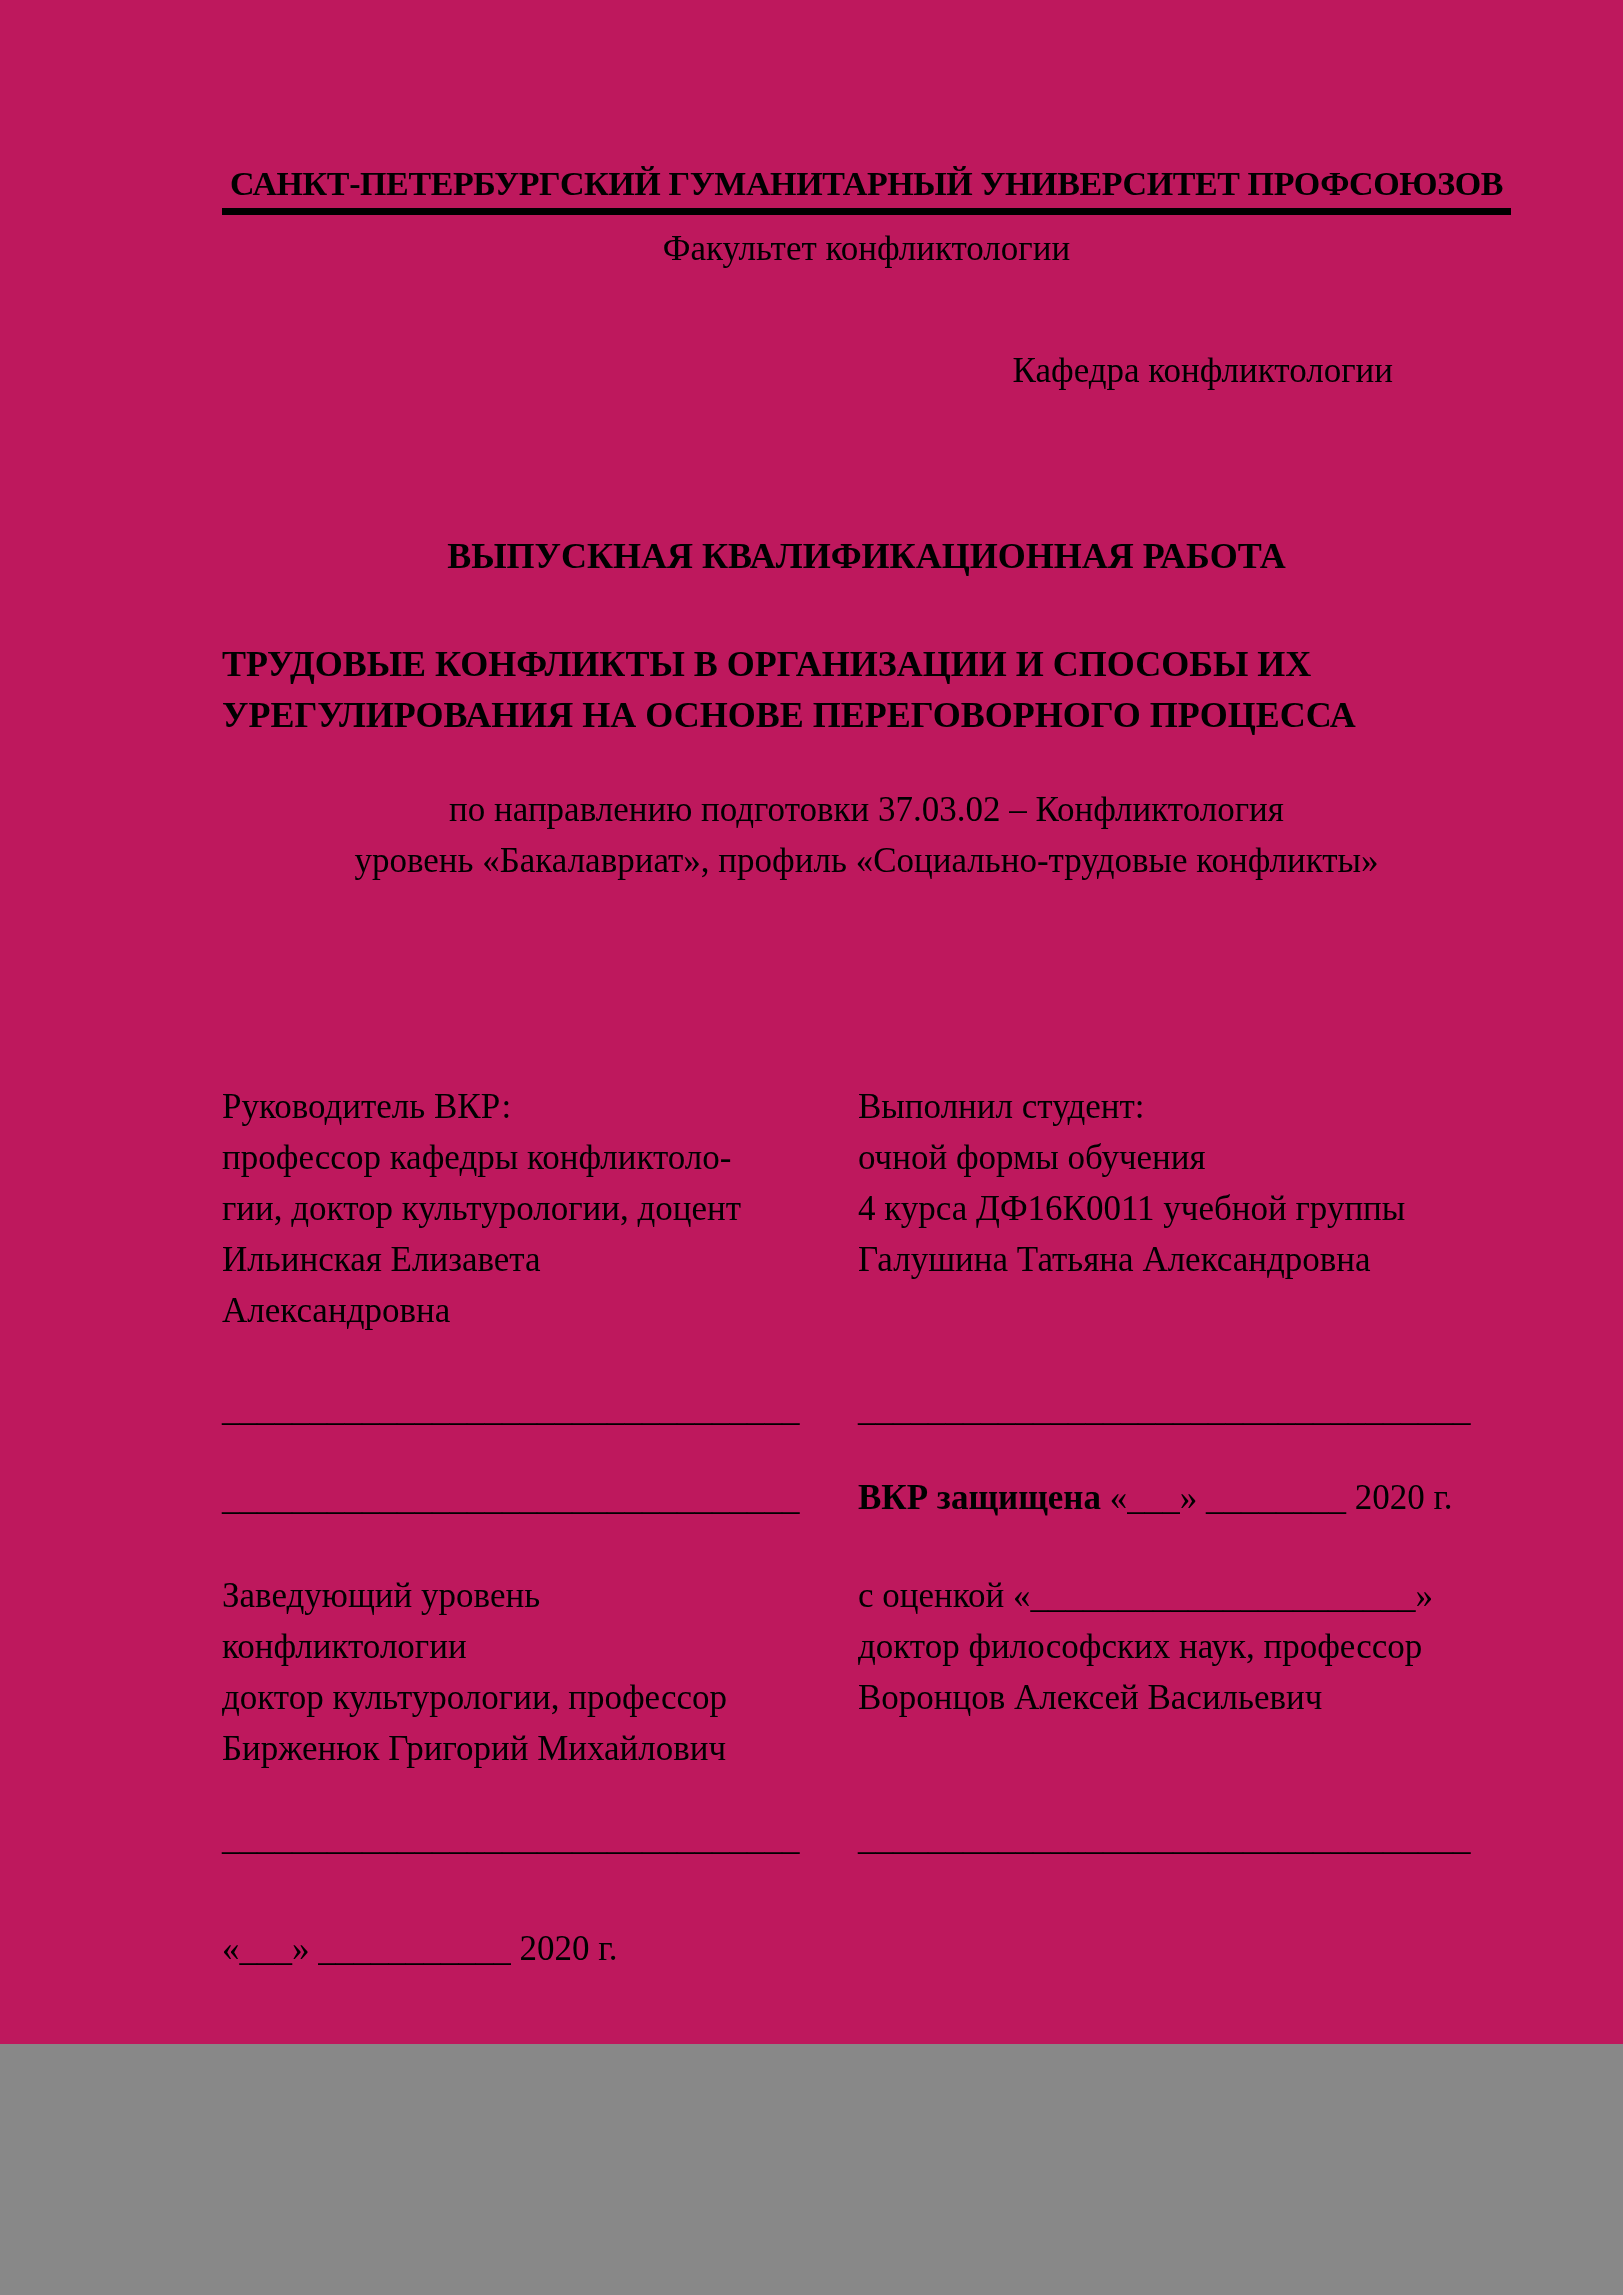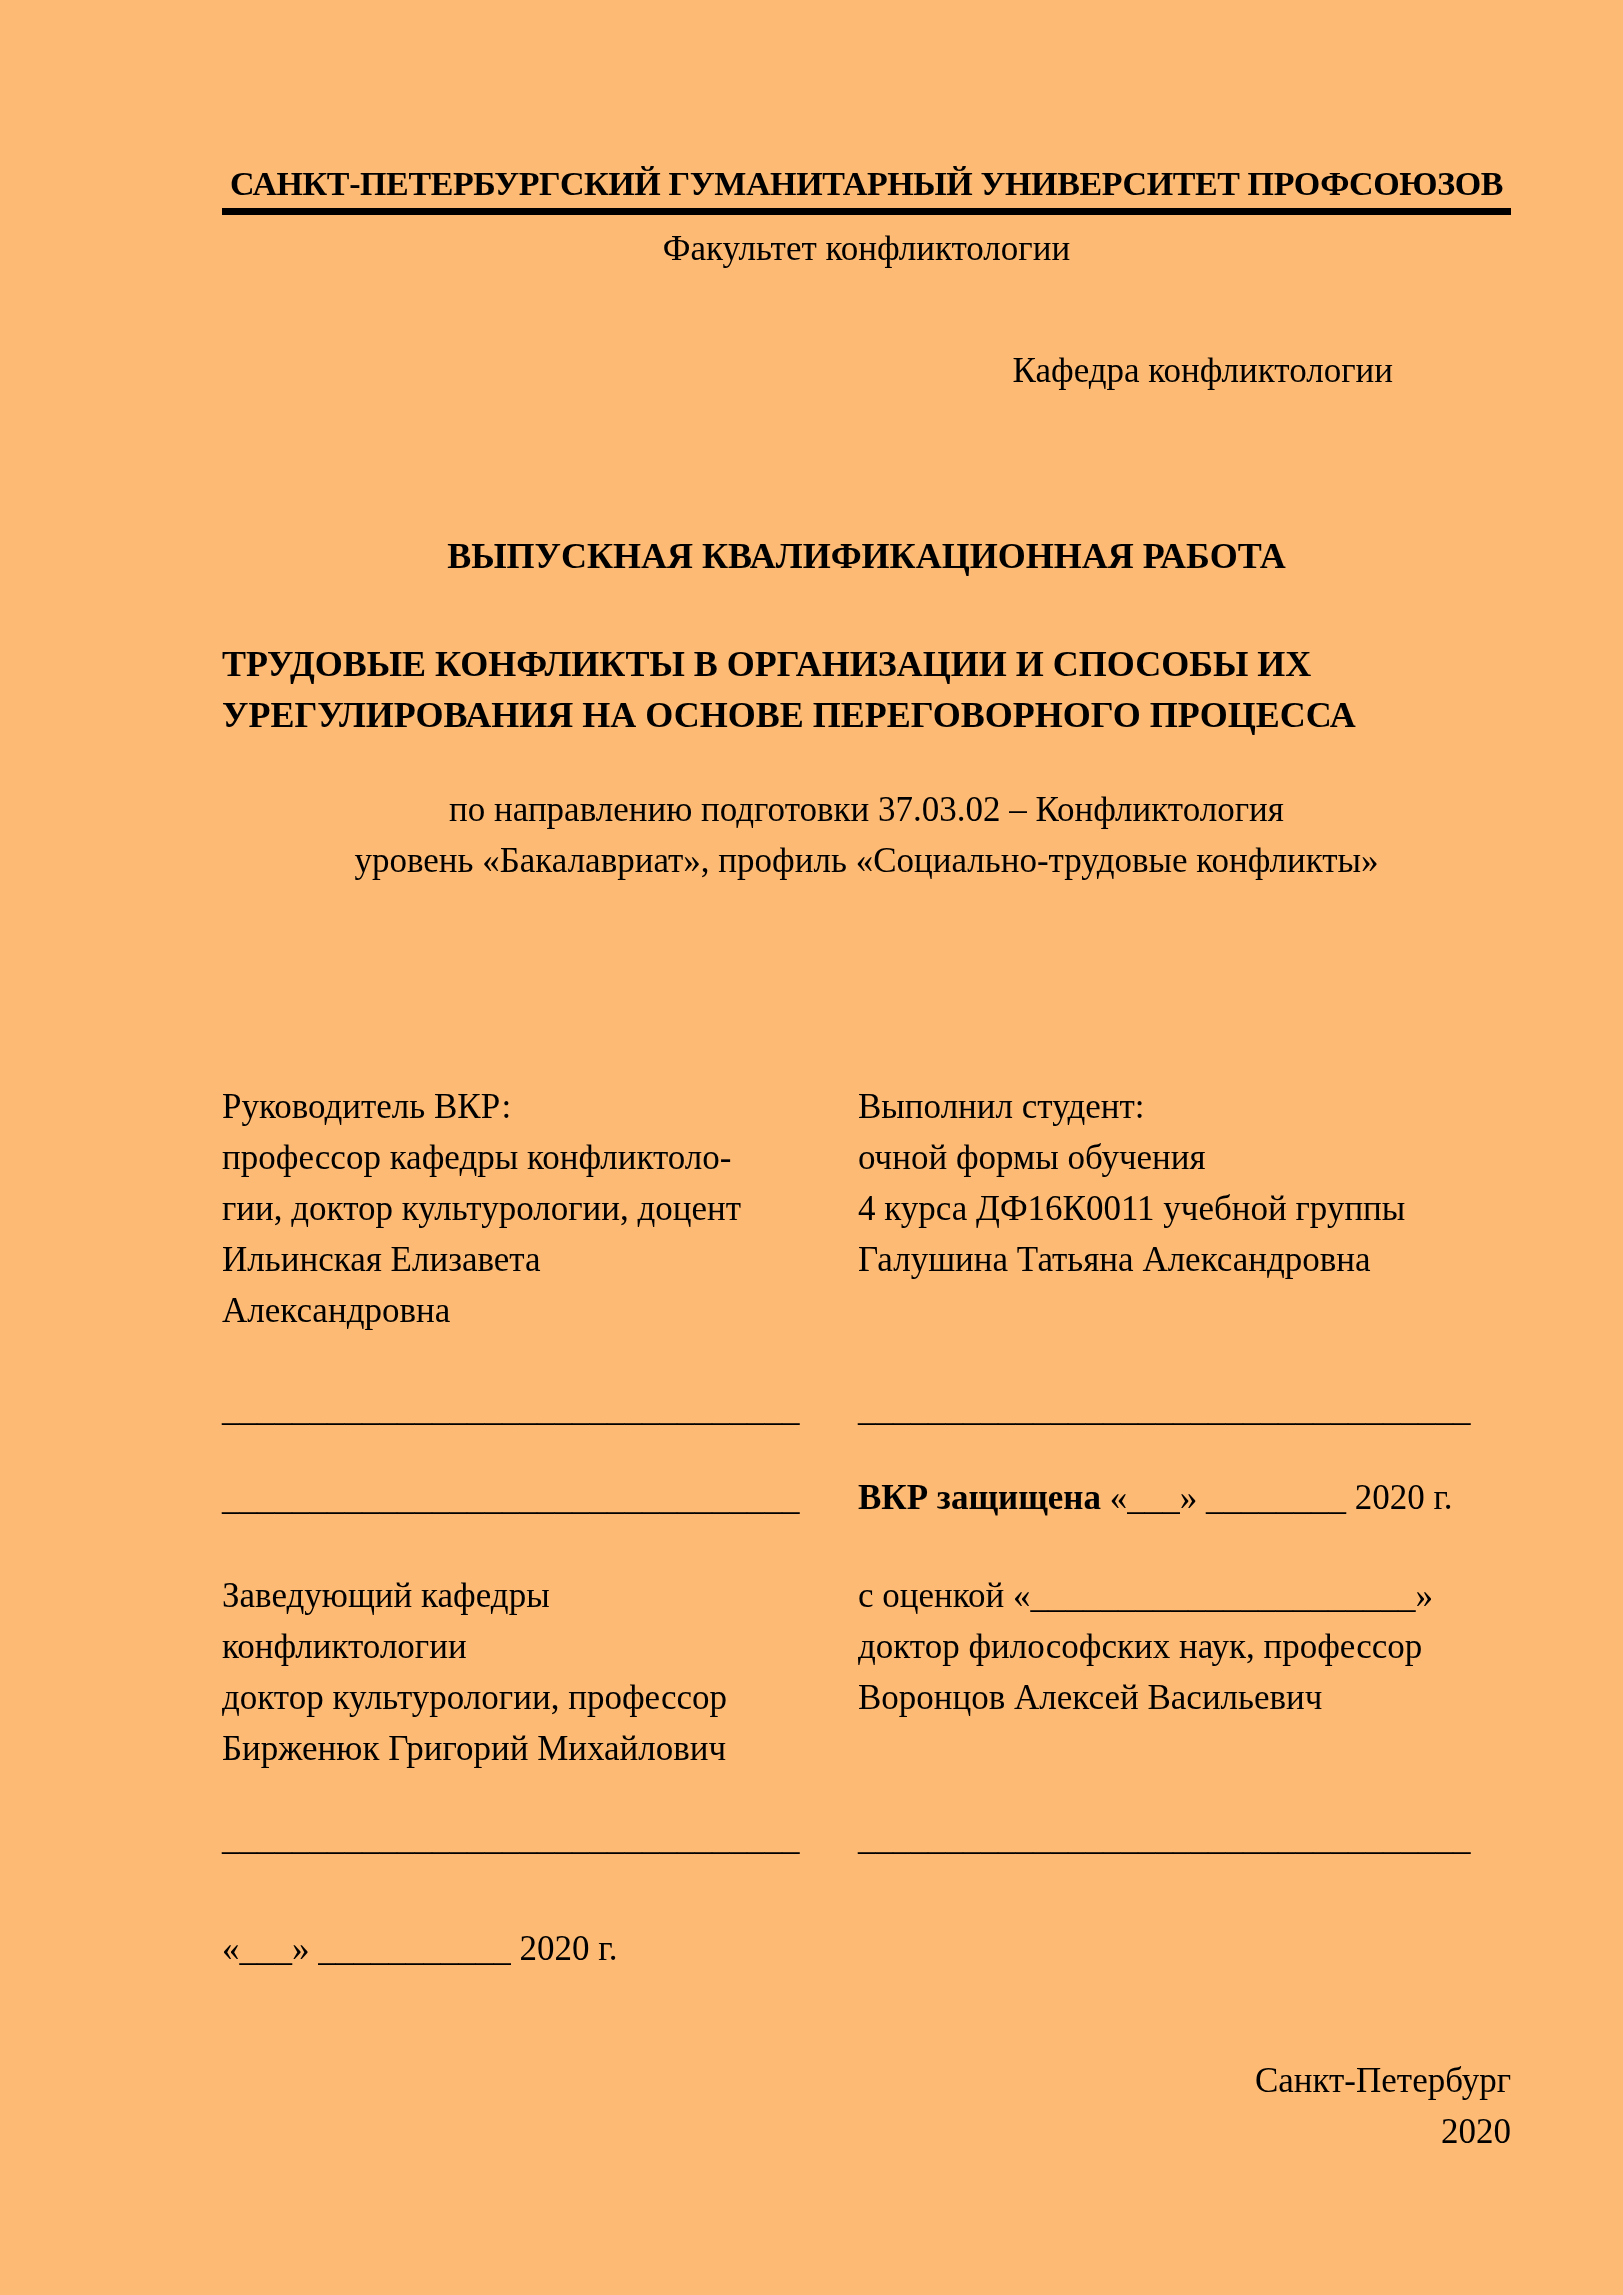--- a/index.html
+++ b/index.html
@@ -3,23 +3,23 @@
 <meta charset="utf-8">
 <style>
   html, body {
     margin: 0;
     padding: 0;
     background: #888;
   }
   .page {
     position: relative;
     width: 1623px;
-    height: 2295px;
+    height: 2044px;
     margin: 0 auto;
-    background: #fdba74;
+    background: #be185d;
     color: #000000;
     font-family: "Liberation Serif", "DejaVu Serif", serif;
     font-size: 35px;
     box-sizing: border-box;
     padding: 161px 112px 0 222px;
     overflow: hidden;
   }
   .university {
     font-weight: bold;
     font-size: 34px;
@@ -118,21 +118,21 @@
     <div class="line">___________________________________</div>
   </div>
 
   <div class="cols sig2">
     <div class="line">_________________________________</div>
     <div class="line"><span class="b">ВКР защищена</span><span> «___» ________ 2020 г.</span></div>
   </div>
 
   <div class="cols people2">
     <div>
-      <div class="line">Заведующий кафедры</div>
+      <div class="line">Заведующий уровень</div>
       <div class="line">конфликтологии</div>
       <div class="line">доктор культурологии, профессор</div>
       <div class="line">Бирженюк Григорий Михайлович</div>
     </div>
     <div>
       <div class="line">с оценкой «______________________»</div>
       <div class="line">доктор философских наук, профессор</div>
       <div class="line">Воронцов Алексей Васильевич</div>
     </div>
   </div>

